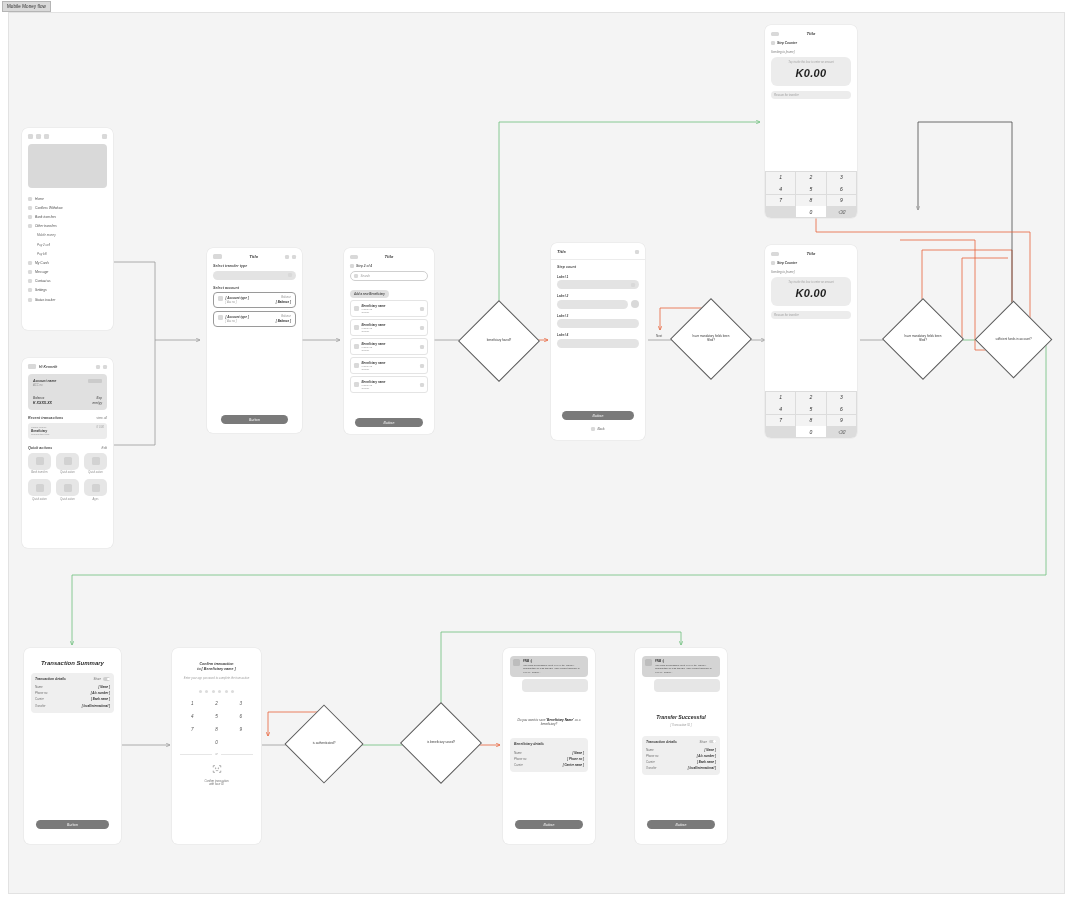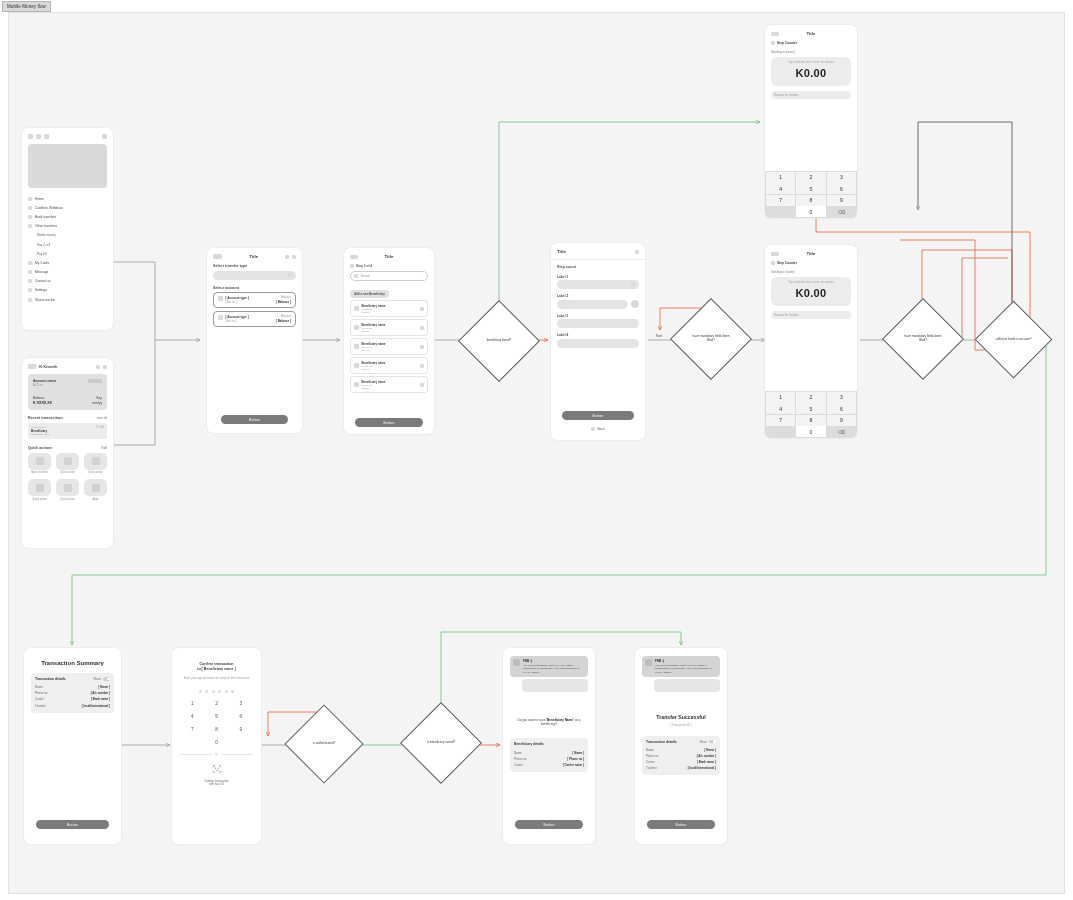--- a/index.html
+++ b/index.html
@@ -7,21 +7,21 @@
   #stage{position:relative;width:1073px;height:900px;overflow:hidden;background:#ffffff;}
 
   
   .frame-tab{position:absolute;left:2px;top:1px;height:9px;padding:0 4px;display:flex;align-items:center;
     background:#d9d9d9;border:1px solid #b5b5b5;font-size:4.5px;color:#2b2b2b;letter-spacing:.1px;white-space:nowrap;}
   .canvas{position:absolute;left:8px;top:12px;width:1055px;height:880px;background:#f4f4f4;border:1px solid #e2e2e2;}
 
   svg.wires{position:absolute;left:0;top:0;width:1073px;height:900px;pointer-events:none;}
 
   
-  .phone{position:absolute;background:#ffffff;border-radius:6px;box-shadow:0 0 0 .6px #e6e6e6;overflow:hidden;}
+  .phone{position:absolute;background:#ffffff;border-radius:6px;box-shadow:0 0 0 .6px #e6e6e6;overflow:hidden;font-style:italic;}
   .ph-pad{padding:6px 6px 0 6px;}
 
   .ph-top{display:flex;align-items:center;justify-content:space-between;margin-bottom:5px;}
   .sq{background:#d9d9d9;border-radius:1.2px;}
   .sq5{width:5px;height:5px;}
   .sq4{width:4px;height:4px;}
   .bar{background:#d9d9d9;border-radius:1.5px;}
   .ph-title{font-size:4.4px;color:#3d3d3d;font-weight:700;}
 
   .lbl{font-size:3.6px;color:#4a4a4a;font-weight:700;letter-spacing:.05px;}

